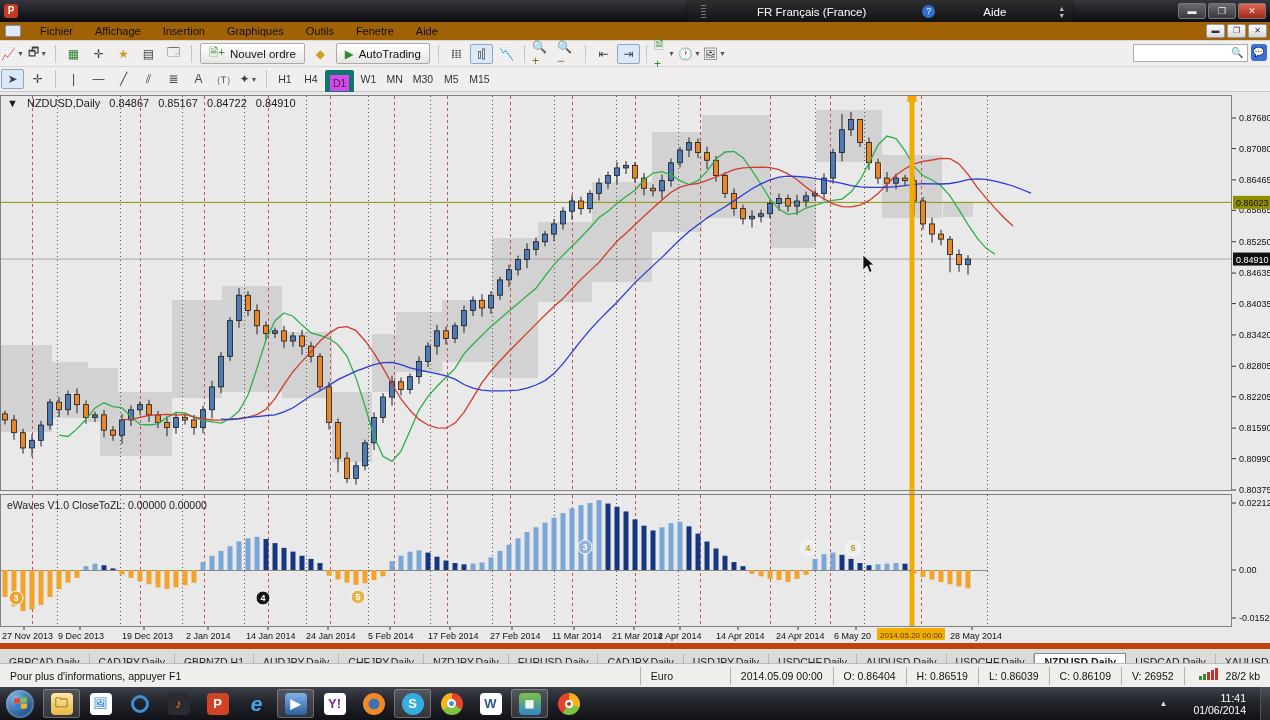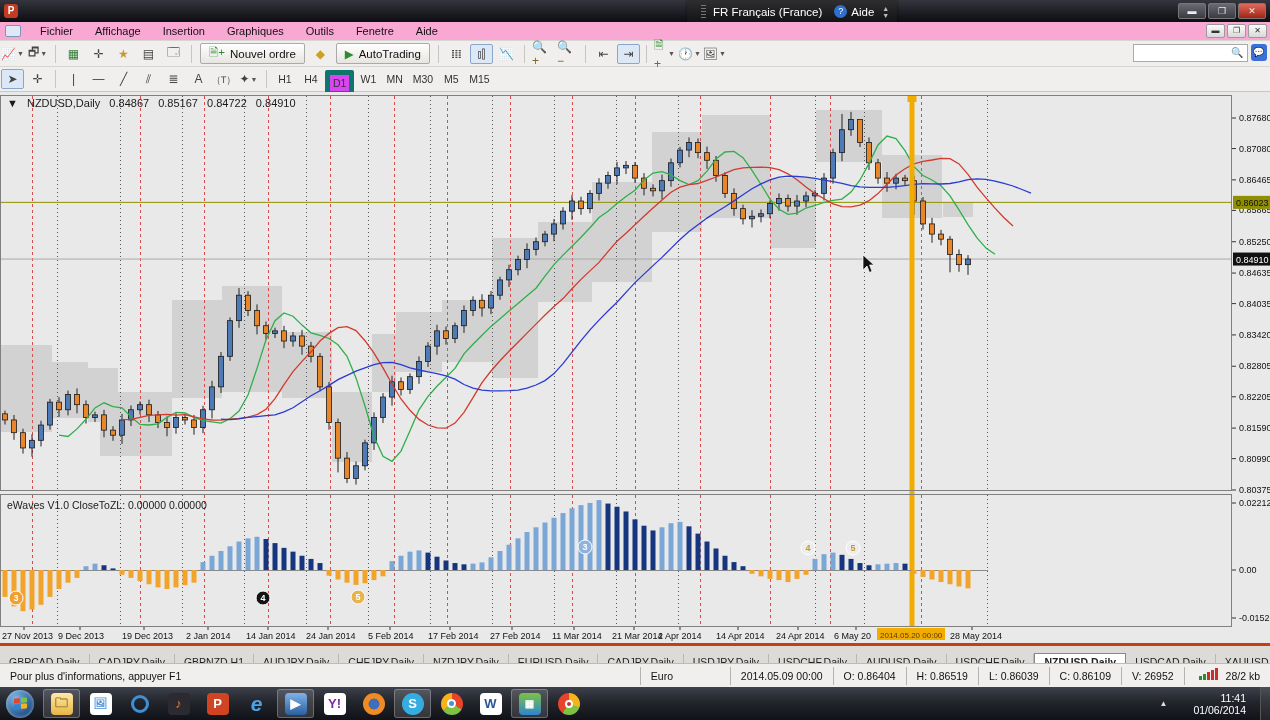--- a/index.html
+++ b/index.html
@@ -13,28 +13,28 @@
   #app-ico{width:14px;height:14px;margin:0 6px 0 4px;background:#c23b22;border-radius:3px;
     color:#fff;font-size:10px;line-height:14px;text-align:center;font-weight:bold;}
   .win-ctrl{width:28px;height:16px;margin-left:2px;border:1px solid #777;border-radius:2px;
     background:linear-gradient(#6a6a72,#3a3a42);color:#eee;font-size:9px;line-height:14px;
     text-align:center;font-weight:normal;}
   .win-ctrl.close{background:linear-gradient(#e06a5a,#a02515);}
   #title-ctrls{position:absolute;right:4px;top:3px;display:flex;}
   
   #langbar{position:absolute;left:687px;top:0;height:23px;display:flex;align-items:center;
     background:linear-gradient(#2e2e30,#121214);color:#fff;font-size:11.5px;font-weight:normal;
-    padding:0 8px 0 14px;border-radius:0 0 4px 4px;box-shadow:0 1px 3px rgba(0,0,0,.6);}
+    padding:0 8px 0 14px;border-radius:0 0 4px 4px;box-shadow:0 1px 3px rgba(0,0,0,.6);gap:44px;}
   #langbar .grip{width:5px;height:14px;margin-right:7px;
     background:repeating-linear-gradient(#777 0 1px,transparent 1px 3px);}
   #langbar .qmark{display:inline-block;width:13px;height:13px;border-radius:50%;background:#2f6fd0;
     color:#fff;font-size:9px;line-height:13px;text-align:center;margin:0 4px 0 12px;}
   #langbar .updn{margin-left:8px;font-size:7px;line-height:7px;color:#bbb;}
   
-  #menubar{position:absolute;left:0;top:22px;width:1270px;height:19px;background:#f9a8d4;
+  #menubar{position:absolute;left:0;top:22px;width:1270px;height:19px;background:#a16207;
     border-bottom:1px solid #d8d6d2;display:flex;align-items:center;font-size:11px;color:#111;}
   #menu-ico{width:16px;height:12px;border:1px solid #7a95c0;background:#dfe9f6;margin:0 8px 0 5px;border-radius:2px;}
   .menu-item{padding:1px 11px;}
   #menu-ctrls{position:absolute;right:3px;top:2px;display:flex;}
   .mini-ctrl{width:19px;height:14px;border:1px solid #9a9a9a;background:linear-gradient(#fdfdfd,#d8d8d8);
     margin-left:2px;font-size:8px;line-height:12px;text-align:center;color:#333;border-radius:2px;}
   
   #toolbar1{position:absolute;left:0;top:41px;width:1270px;height:26px;background:#F0EFED;
     border-bottom:1px solid #d8d6d2;display:flex;align-items:center;font-size:11px;}
   #toolbar2{position:absolute;left:0;top:67px;width:1270px;height:25px;background:#F0EFED;
@@ -55,21 +55,21 @@
   #ideas-ico{position:absolute;right:3px;top:3px;width:16px;height:17px;background:#3a6fd8;
     border-radius:3px;color:#fff;font-size:9px;text-align:center;line-height:16px;}
   
   #chart-wrap{position:absolute;left:0;top:92px;width:1270px;height:551px;}
   #chart-header{position:absolute;left:7px;top:5px;font-size:11px;color:#1a1a1a;z-index:5;}
   #chart-header span{margin-right:6px;}
   #ind-header{position:absolute;left:7px;top:407px;font-size:10.5px;color:#1a1a1a;z-index:5;}
   svg text{font-family:"Liberation Sans",sans-serif;}
   
   #tabsbar{position:absolute;left:0;top:643px;width:1270px;height:28px;background:#DDDBD7;
-    border-top:3px solid #c2410c;display:flex;align-items:flex-end;font-size:10.5px;color:#222;}
+    border-top:6px solid #c2410c;display:flex;align-items:flex-end;font-size:10.5px;color:#222;}
   .tab{padding:2px 9px 3px;border-right:1px solid #b9b7b3;white-space:nowrap;}
   .tab.active{background:#fff;border:1px solid #888;border-bottom:none;font-weight:bold;}
   
   #statusbar{position:absolute;left:0;top:663px;width:1270px;height:24px;background:#F0EFED;
     border-top:1px solid #bbb;display:flex;align-items:center;font-size:10.5px;color:#111;}
   .seg{padding:0 10px;height:18px;line-height:18px;border-left:1px solid #b5b3af;white-space:nowrap;}
   #status-help{flex:1;border-left:none;}
   .sigbars{display:inline-flex;align-items:flex-end;height:12px;margin:0 4px;}
   .sigbars i{width:3px;margin-right:1px;display:block;}
   

